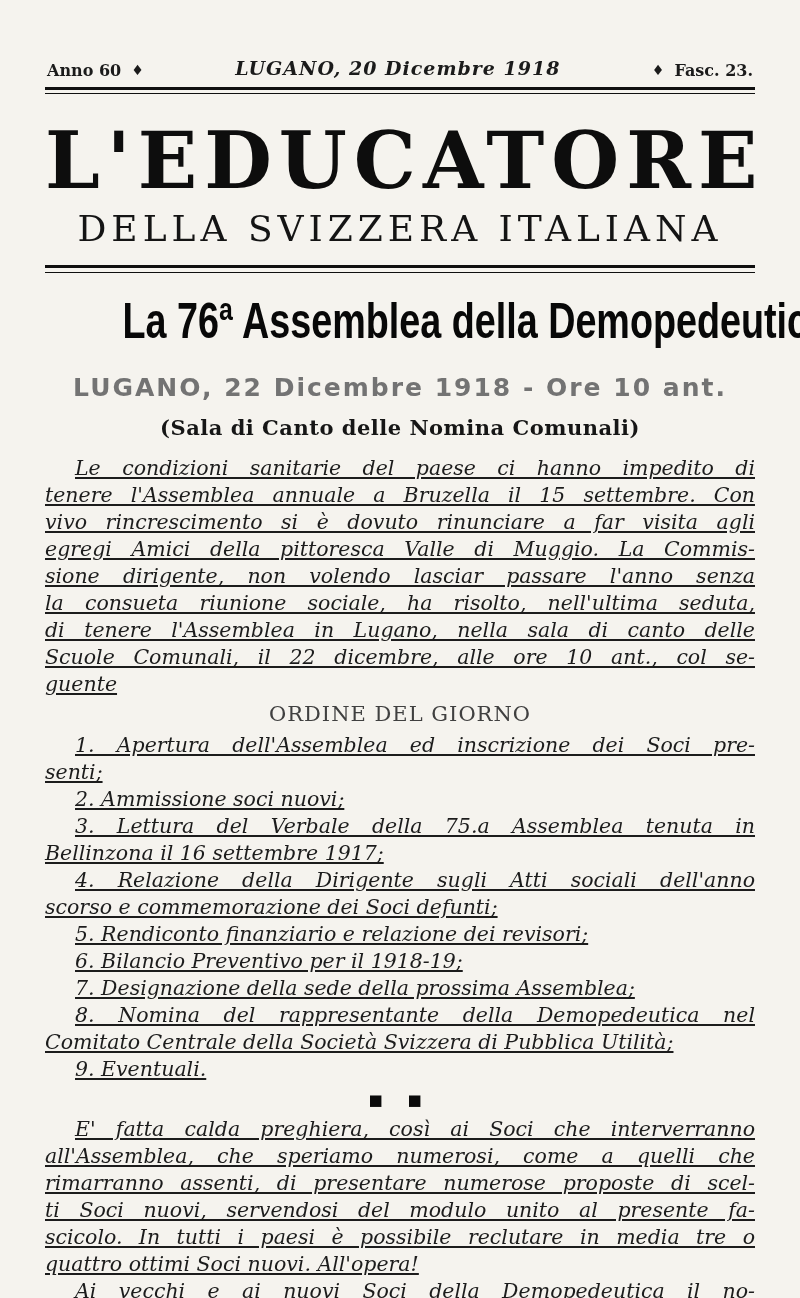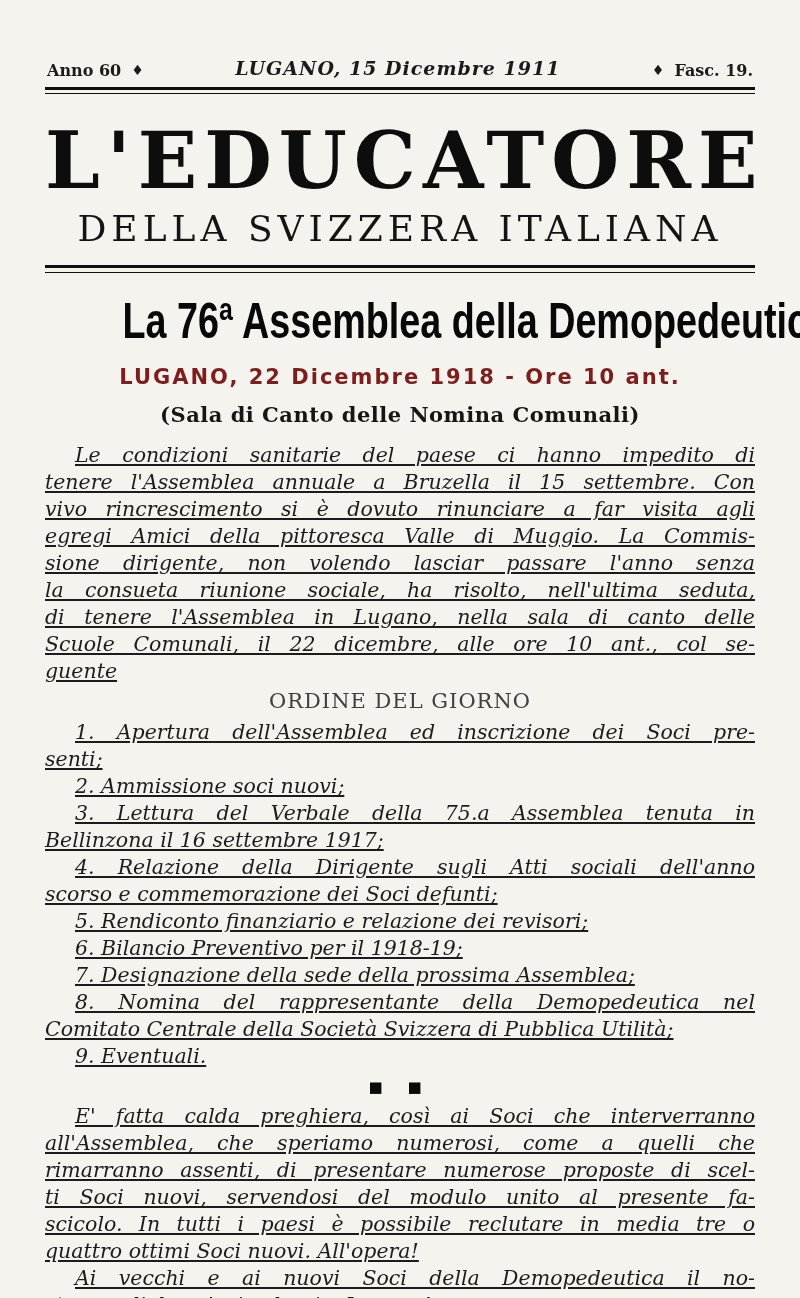--- a/index.html
+++ b/index.html
@@ -68,27 +68,27 @@
     font-weight:bold;
     font-size:46px;
     line-height:1.05;
     color:#080808;
     white-space:nowrap;
     transform:scaleX(0.82) scaleY(1.08);
     transform-origin:center;
     letter-spacing:0px;
   }
   .subheadline{
-    margin-top:20px;
+    margin-top:28px;
     text-align:center;
     font-family:"DejaVu Sans", sans-serif;
     font-weight:bold;
-    font-size:21px;
+    font-size:25px;
     letter-spacing:2px;
-    color:#7f1d1d;
+    color:#737373;
     white-space:nowrap;
   }
   .venue{
     margin-top:13px;
     text-align:center;
     font-family:"DejaVu Serif", serif;
     font-weight:bold;
     font-size:21px;
     color:#161616;
     letter-spacing:0.5px;
@@ -132,24 +132,24 @@
 </head>
 <body>
 
 <div class="page">
 
   <div class="issue-row">
     <span class="issue-left">
       <span>Anno 60</span>
       <span class="diamond">♦</span>
     </span>
-    <span class="issue-center">LUGANO, 15 Dicembre 1911</span>
+    <span class="issue-center">LUGANO, 20 Dicembre 1918</span>
     <span class="issue-right">
       <span class="diamond">♦</span>
-      <span>Fasc. 19.</span>
+      <span>Fasc. 23.</span>
     </span>
   </div>
   <div class="rule-double"></div>
 
   <div class="masthead">
     <div class="masthead-title">L'EDUCATORE</div>
     <div class="masthead-sub">DELLA SVIZZERA ITALIANA</div>
   </div>
   <div class="rule-heavy"></div>
 

